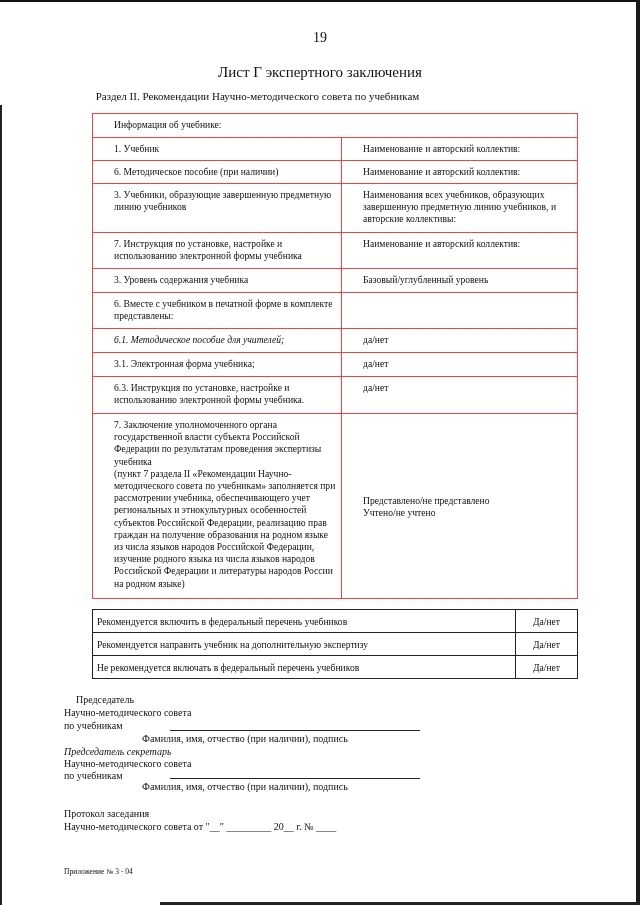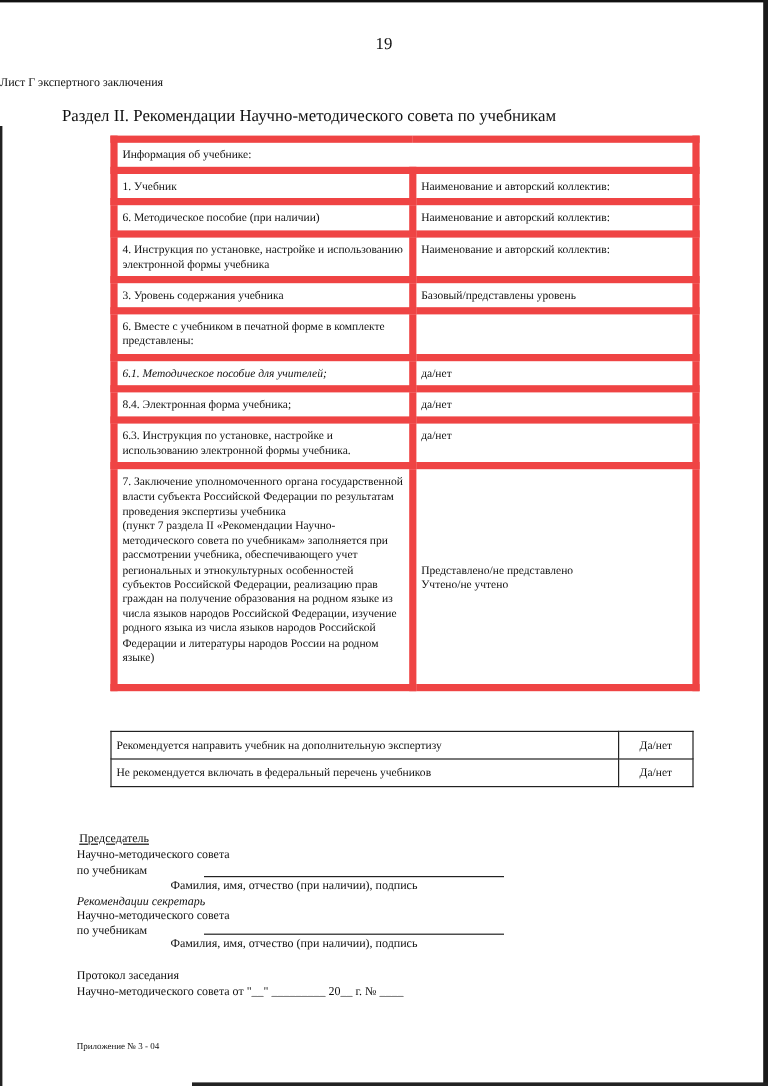--- a/index.html
+++ b/index.html
@@ -26,39 +26,39 @@
     }
     .scan-edge-bottom {
       position: absolute; left: 160px; top: 902px; width: 480px; height: 3px; background: #222;
     }
     .page-number {
       position: absolute; left: 0; width: 640px; top: 30px;
       text-align: center; font-size: 14px;
     }
     .sheet-title {
       position: absolute; left: 0; width: 640px; top: 64px;
-      font-size: 10px;
+      text-align: center; font-size: 15px;
     }
     .section-title {
       position: absolute; left: 0; width: 515px; top: 90px;
-      text-align: center; font-size: 14px;
+      text-align: center; font-size: 11px;
     }
     .info-table {
       position: absolute;
       left: 92px; top: 113px;
       width: 485px;
       border-collapse: collapse;
       font-size: 9.6px;
       line-height: 12.2px;
       table-layout: fixed;
     }
     .info-table td {
-      border: 6px solid #ef4444;
+      border: 1px solid #ef4444;
       vertical-align: top;
-      padding: 5px 4px 3px 4px;
+      padding: 5px 4px 3px 21px;
     }
     .info-table td.right { }
     .info-table td.italic { font-style: italic; margin-left: 28px; }
     .info-table col.c1 { width: 249px; }
     .info-table col.c2 { width: 236px; }
     .info-table td.mid { vertical-align: middle; }
 
     .rec-table {
       position: absolute;
       left: 92px; top: 609px;
@@ -108,38 +108,42 @@
     <td colspan="2">Информация об учебнике:</td>
   </tr>
   <tr style="height:23px">
     <td>1. Учебник</td>
     <td class="right">Наименование и авторский коллектив:</td>
   </tr>
   <tr style="height:23px">
     <td>6. Методическое пособие (при наличии)</td>
     <td class="right">Наименование и авторский коллектив:</td>
   </tr>
+  <tr style="height:49px">
+    <td>3. Учебники, образующие завершенную предметную линию учебников</td>
+    <td class="right">Наименования всех учебников, образующих завершенную предметную линию учебников, и авторские коллективы:</td>
+  </tr>
   <tr style="height:36px">
-    <td>4. Инструкция по установке, настройке и использованию электронной формы учебника</td>
+    <td>7. Инструкция по установке, настройке и использованию электронной формы учебника</td>
     <td class="right">Наименование и авторский коллектив:</td>
   </tr>
   <tr style="height:24px">
     <td>3. Уровень содержания учебника</td>
-    <td class="right">Базовый/представлены уровень</td>
+    <td class="right">Базовый/углубленный уровень</td>
   </tr>
   <tr style="height:36px">
     <td>6. Вместе с учебником в печатной форме в комплекте представлены:</td>
     <td class="right"></td>
   </tr>
   <tr style="height:24px">
     <td class="italic">6.1. Методическое пособие для учителей;</td>
     <td class="right">да/нет</td>
   </tr>
   <tr style="height:24px">
-    <td>8.4. Электронная форма учебника;</td>
+    <td>3.1. Электронная форма учебника;</td>
     <td class="right">да/нет</td>
   </tr>
   <tr style="height:37px">
     <td>6.3. Инструкция по установке, настройке и использованию электронной формы учебника.</td>
     <td class="right">да/нет</td>
   </tr>
   <tr style="height:185px">
     <td>
       <div>7. Заключение уполномоченного органа государственной власти субъекта Российской Федерации по результатам проведения экспертизы учебника</div>
       <div>(пункт 7 раздела II «Рекомендации Научно-методического совета по учебникам» заполняется при рассмотрении учебника, обеспечивающего учет региональных и этнокультурных особенностей субъектов Российской Федерации, реализацию прав граждан на получение образования на родном языке из числа языков народов Российской Федерации, изучение родного языка из числа языков народов Российской Федерации и литературы народов России на родном языке)</div>
@@ -151,38 +155,42 @@
   </tr>
 </tbody>
   </table>
 
 <table class="rec-table">
   <colgroup>
       <col class="c1">
       <col class="c2">
     </colgroup>
   <tbody>
+      <tr>
+    <td>Рекомендуется включить в федеральный перечень учебников</td>
+    <td class="right">Да/нет</td>
+  </tr>
   <tr>
     <td>Рекомендуется направить учебник на дополнительную экспертизу</td>
     <td class="right">Да/нет</td>
   </tr>
   <tr>
     <td>Не рекомендуется включать в федеральный перечень учебников</td>
     <td class="right">Да/нет</td>
   </tr>
 </tbody>
   </table>
 
-<div class="abs" style="left:66px; top:694px;text-decoration:underline;">Председатель</div>
+<div class="abs" style="left:76px; top:694px;">Председатель</div>
 <div class="abs" style="left:64px; top:707px;">Научно-методического совета</div>
 <div class="abs" style="left:64px; top:720px;">по учебникам</div>
 <div class="sig-line" style="top:730px;"></div>
 <div class="abs" style="left:142px; top:733px;">Фамилия, имя, отчество (при наличии), подпись</div>
 
-<div class="abs italic" style="left:64px; top:746px;">Рекомендации секретарь</div>
+<div class="abs italic" style="left:64px; top:746px;">Председатель секретарь</div>
 <div class="abs" style="left:64px; top:758px;">Научно-методического совета</div>
 <div class="abs" style="left:64px; top:770px;">по учебникам</div>
 <div class="sig-line" style="top:778px;"></div>
 <div class="abs" style="left:142px; top:781px;">Фамилия, имя, отчество (при наличии), подпись</div>
 
 <div class="abs" style="left:64px; top:808px;">Протокол  заседания</div>
 <div class="abs" style="left:64px; top:821px;">Научно-методического  совета от "__" _________ 20__ г. № ____</div>
 
 <div class="footer-note">Приложение № 3 - 04</div>
 

